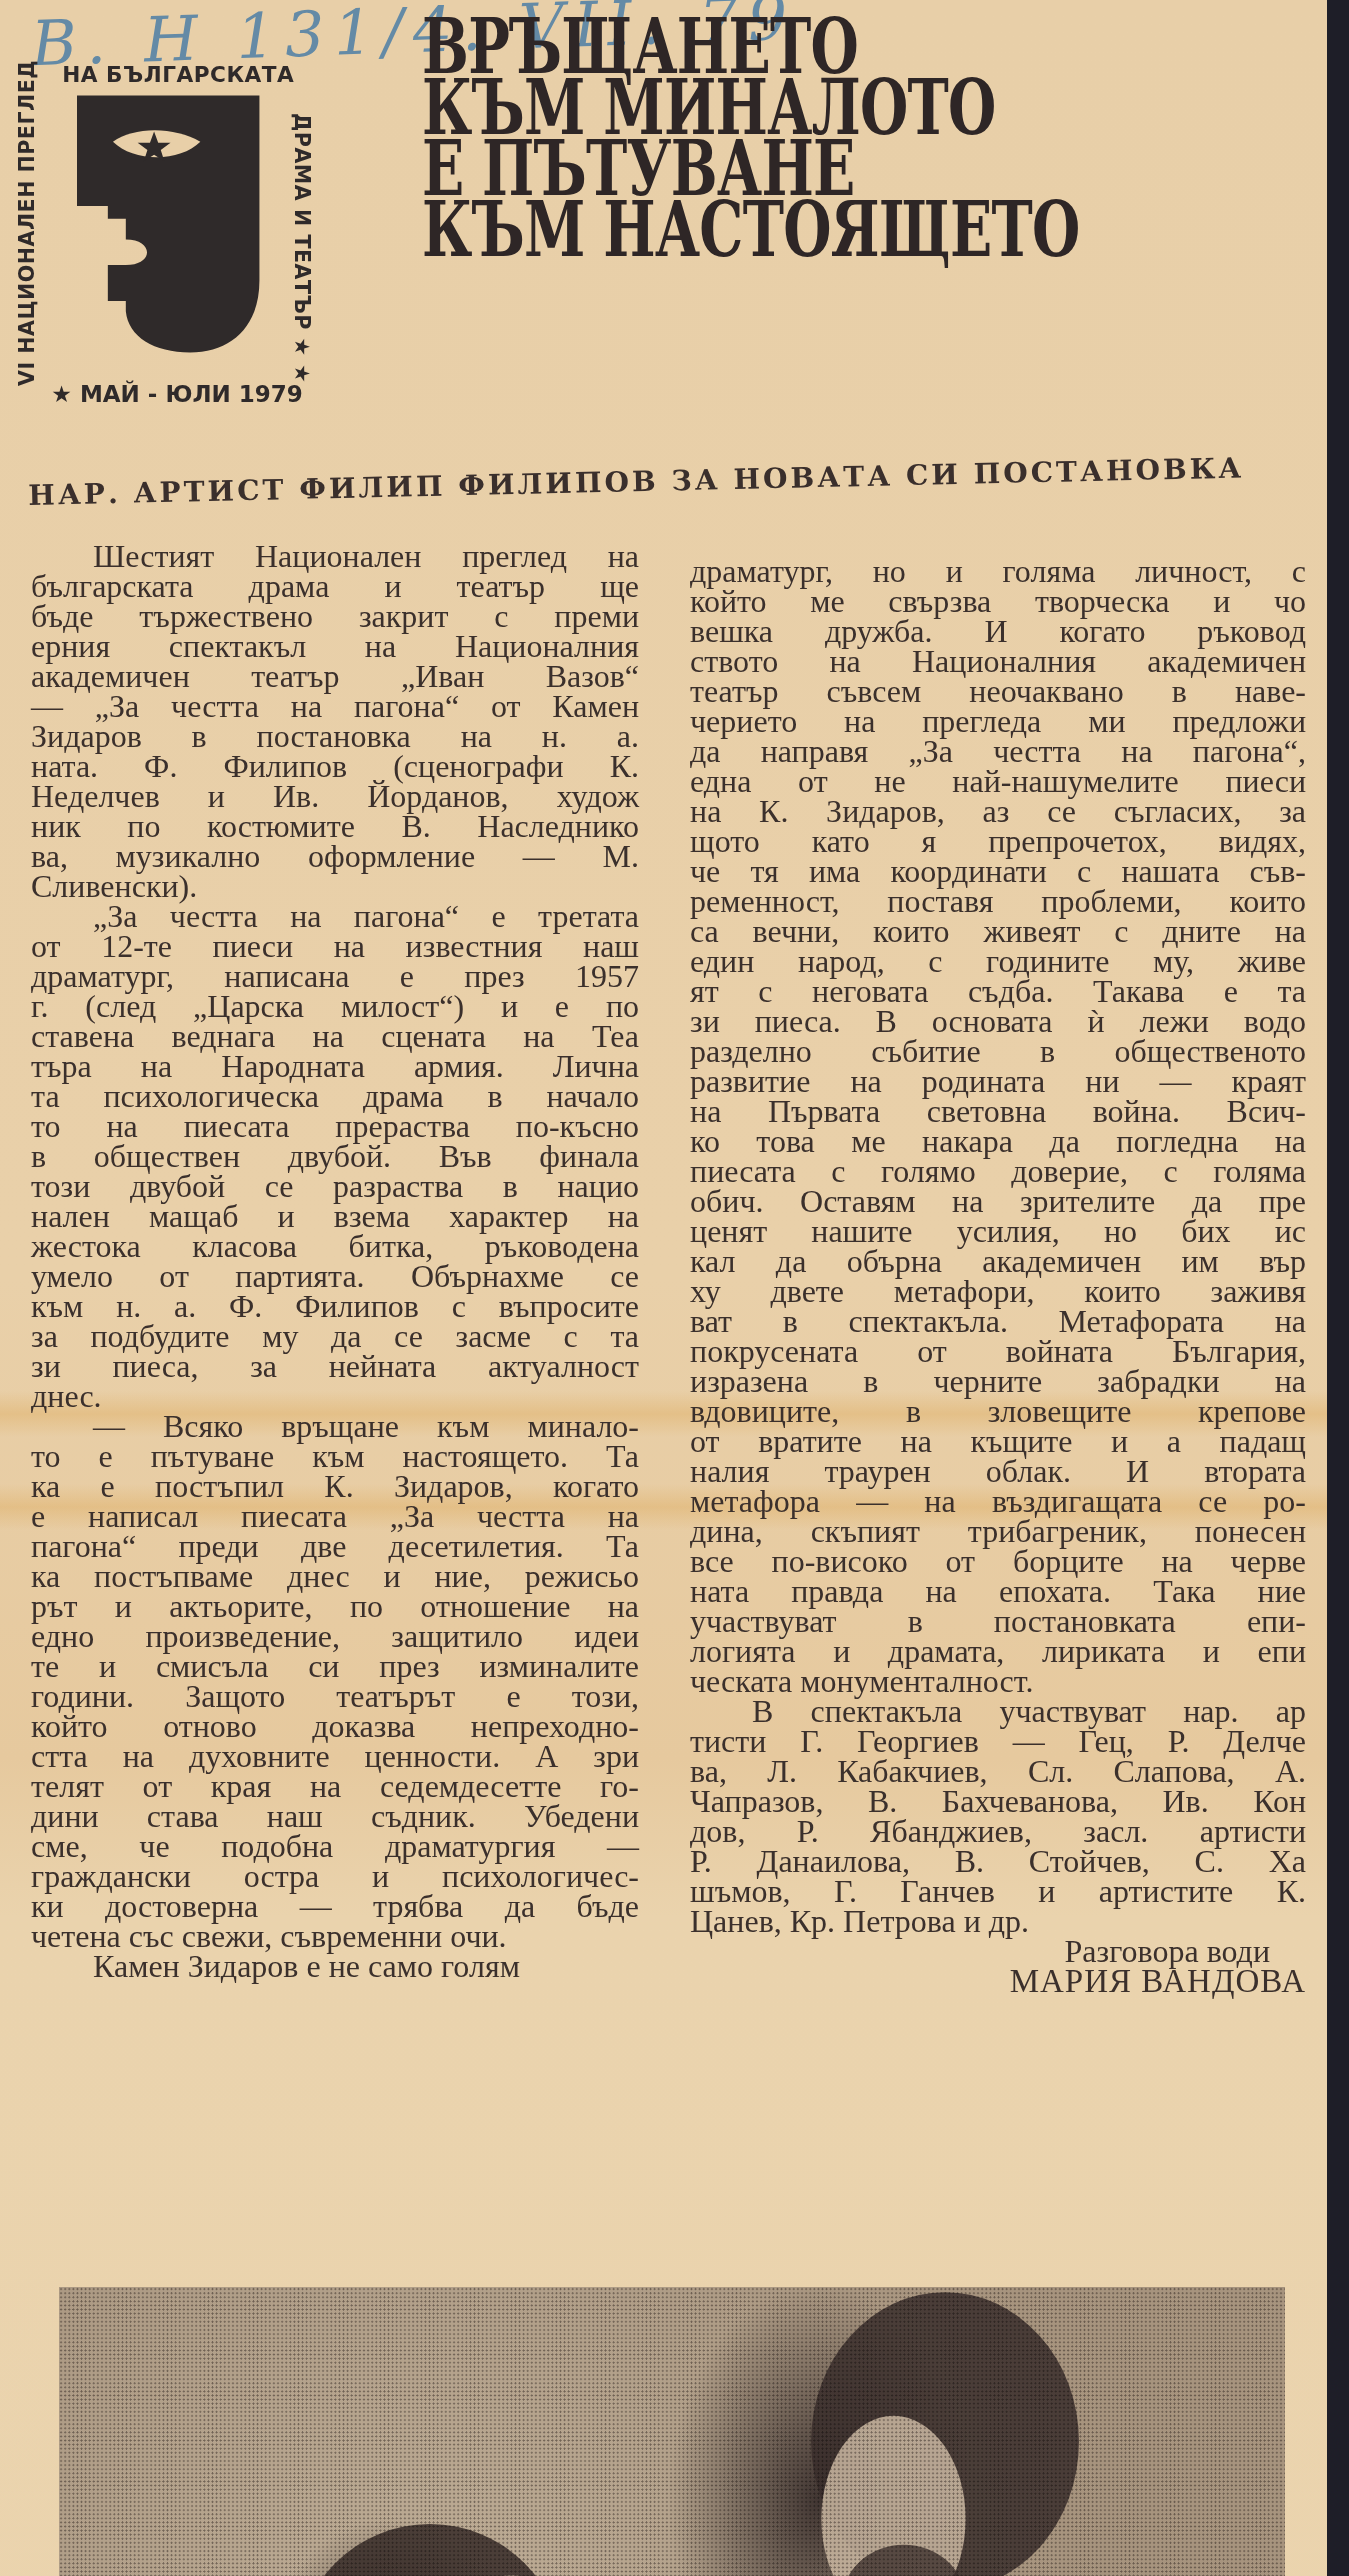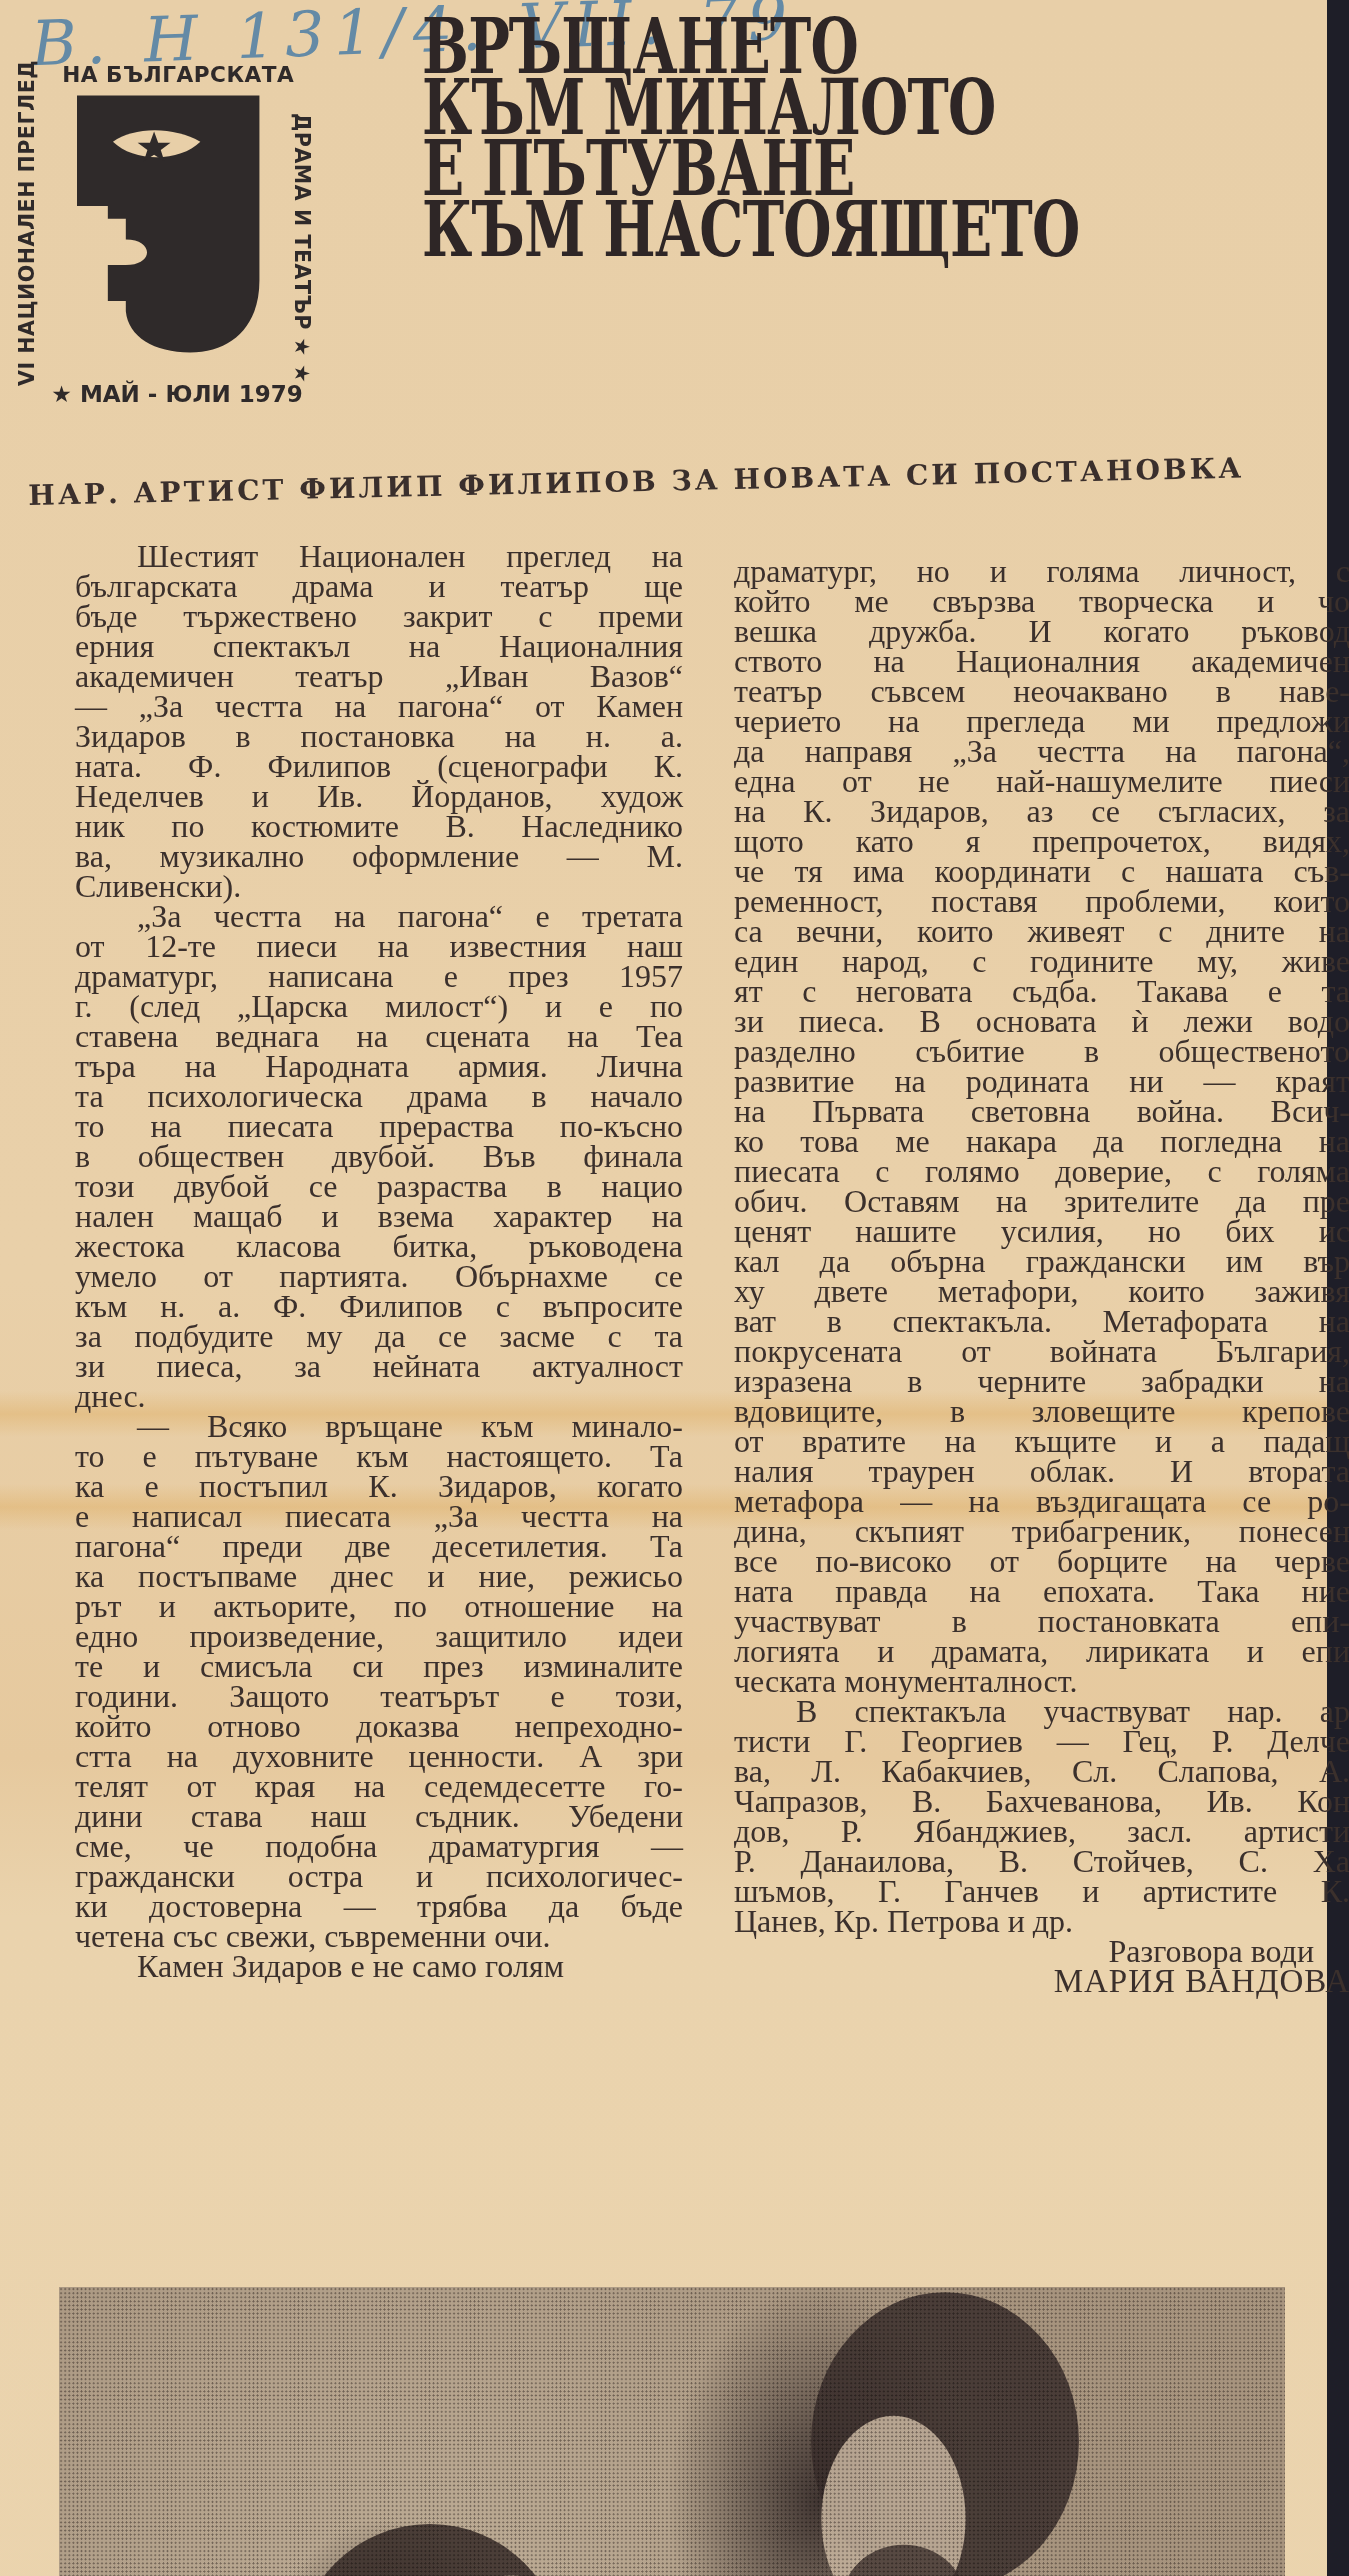--- a/index.html
+++ b/index.html
@@ -53,21 +53,21 @@
   .headline div { white-space: nowrap; }
   .subhead {
     position: absolute; left: 28px; top: 479px; width: 1262px;
     font-family: "DejaVu Serif", serif; font-weight: bold; font-size: 28px; color: #3a2f2c;
     letter-spacing: 3.1px; white-space: nowrap; transform: rotate(-1.3deg); transform-origin: 0 0;
   }
 
   
   .col {
     position: absolute; top: 541px; font-family: "Liberation Serif", serif; font-size: 32px;
-    line-height: 30px; color: #3b302c; text-align: justify; margin-left: 44px;
+    line-height: 30px; color: #3b302c; text-align: justify;
   }
   .col-left { left: 31px; width: 608px; }
   .col-right { left: 690px; width: 616px; top: 556px; }
   .col .line { display: block; white-space: nowrap; text-align: justify; text-align-last: justify; }
   .col .line.last { text-align-last: left; }
   .col .line.indent { padding-left: 62px; }
 
   .byline { text-align: right; font-size: 32px; line-height: 30px; margin-top: 0; }
   .byline .label { display: block; padding-right: 36px; }
   .byline .name { display: block; font-size: 33px; letter-spacing: 1px; }
@@ -187,21 +187,21 @@
       <span class="line">един народ, с годините му, живе</span>
       <span class="line">ят с неговата съдба. Такава е та</span>
       <span class="line">зи пиеса. В основата ѝ лежи водо</span>
       <span class="line">разделно събитие в общественото</span>
       <span class="line">развитие на родината ни — краят</span>
       <span class="line">на Първата световна война. Всич-</span>
       <span class="line">ко това ме накара да погледна на</span>
       <span class="line">пиесата с голямо доверие, с голяма</span>
       <span class="line">обич. Оставям на зрителите да пре</span>
       <span class="line">ценят нашите усилия, но бих ис</span>
-      <span class="line">кал да обърна граждански им вър</span>
+      <span class="line">кал да обърна академичен им вър</span>
       <span class="line">ху двете метафори, които заживя</span>
       <span class="line">ват в спектакъла. Метафората на</span>
       <span class="line">покрусената от войната България,</span>
       <span class="line">изразена в черните забрадки на</span>
       <span class="line">вдовиците, в зловещите крепове</span>
       <span class="line">от вратите на къщите и а падащ</span>
       <span class="line">налия траурен облак. И втората</span>
       <span class="line">метафора — на въздигащата се ро-</span>
       <span class="line">дина, скъпият трибагреник, понесен</span>
       <span class="line">все по-високо от борците на черве</span>

